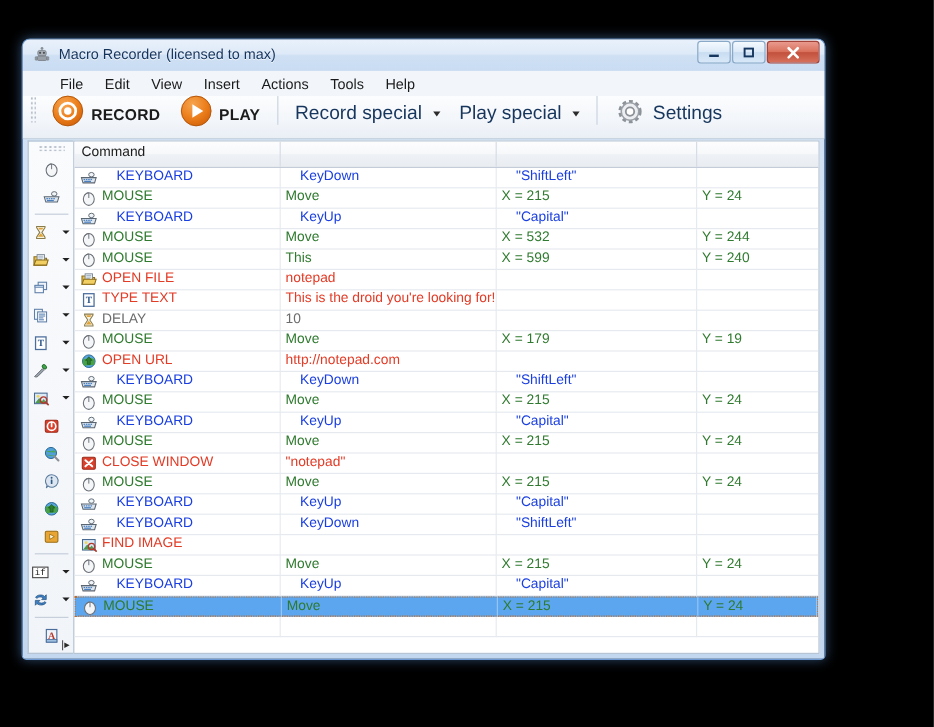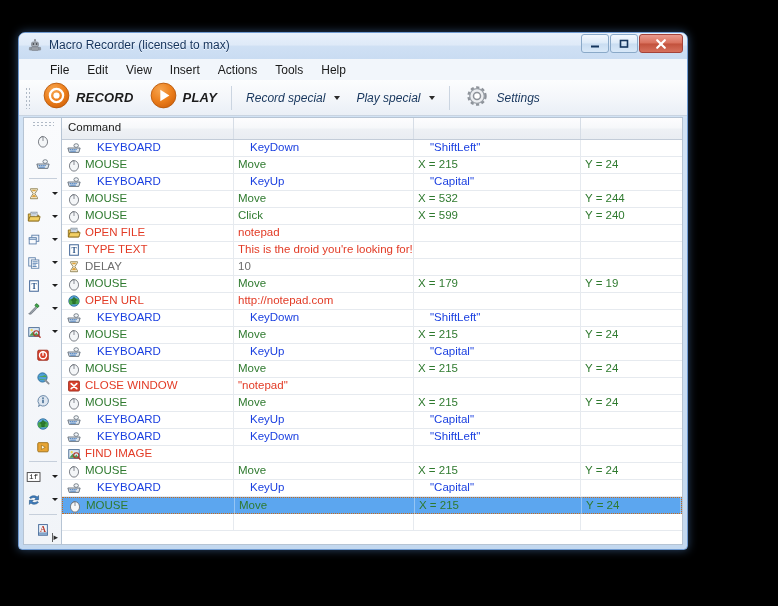--- a/index.html
+++ b/index.html
@@ -92,24 +92,22 @@
     cursor: default;
     white-space: nowrap;
   }
 
   
   #toolbar {
     height: 36px;
     background: linear-gradient(to bottom, #fcfdfe 0%, #f3f6fa 55%, #eaeff6 100%);
     border-bottom: 1px solid #c9d4e1;
     display: flex;
-    align-items: center;
     padding-left: 6px;
     box-sizing: border-box;
-    font-style: italic;
   }
   .tb-grip {
     width: 5px;
     height: 22px;
     margin-right: 5px;
     background-image: radial-gradient(circle, #9aa6b4 0.8px, transparent 1px);
     background-size: 3px 4px;
     opacity: 0.75;
   }
   .tb-btn {
@@ -122,21 +120,21 @@
     cursor: default;
     white-space: nowrap;
   }
   .tb-label-strong {
     font-size: 13px;
     font-weight: bold;
     color: #1b1b1b;
     letter-spacing: 0.2px;
   }
   .tb-label {
-    font-size: 12px;
+    font-size: 16px;
     color: #17365d;
   }
   .tb-sep {
     width: 1px;
     height: 24px;
     background: #cbd5e1;
     margin: 0 6px;
   }
   .caret {
     width: 0; height: 0;
@@ -684,21 +682,21 @@
               <span>
                 <svg class="ic" viewBox="0 0 17 16">
                   <ellipse cx="8.5" cy="9" rx="5.2" ry="6" fill="#f4f6f8" stroke="#6b7078" stroke-width="1"></ellipse>
                   <path d="M8.5 3.2 L8.5 8" stroke="#6b7078" stroke-width="0.9"></path>
                   <path d="M4.6 5.4 C5.8 3.4 8 2.6 8.5 3.2" fill="none" stroke="#6b7078" stroke-width="0.9"></path>
                 </svg>
               </span>
               <span class="txt-green">MOUSE</span>
             </div>
             <div class="cell c1">
-              <span class="txt-green">Click</span>
+              <span class="txt-green">This</span>
             </div>
             <div class="cell c2">
               <span class="txt-green">X = 599</span>
             </div>
             <div class="cell c3">
               <span class="txt-green">Y = 240</span>
             </div>
           </div>
           <div class="row">
             <div class="cell c0">

